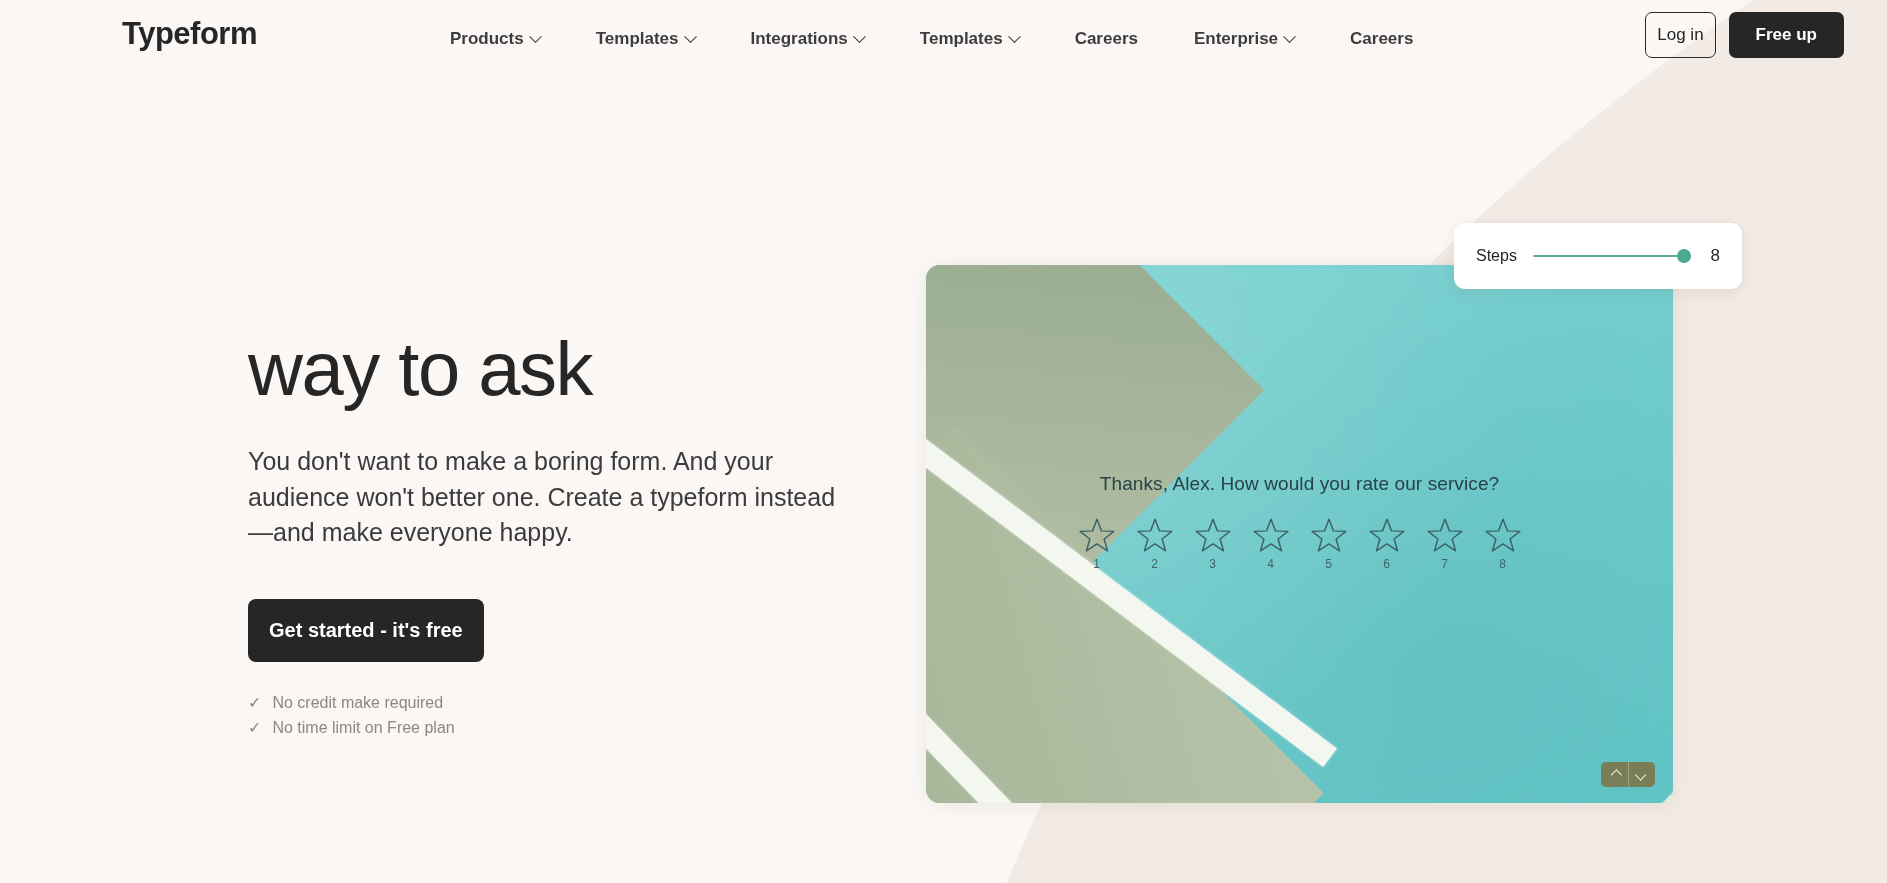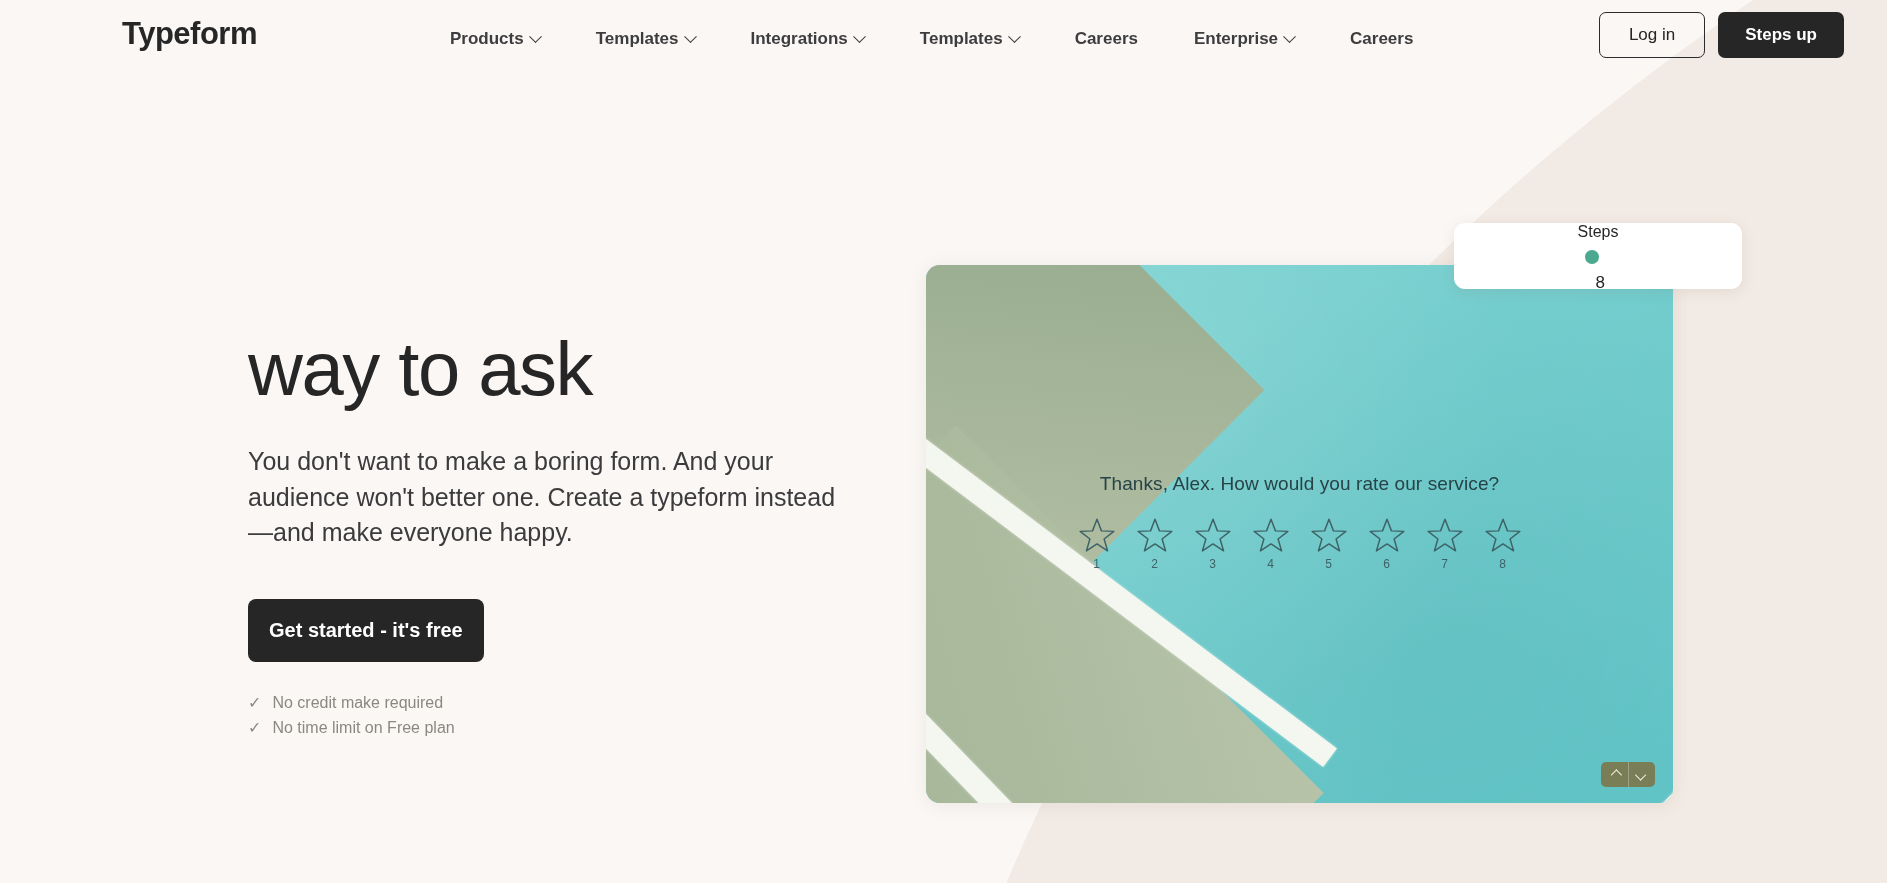--- a/index.html
+++ b/index.html
@@ -97,21 +97,21 @@
     right: 43px;
     top: 12px;
     display: flex;
     align-items: center;
     gap: 13px;
   }
   .btn-login {
     background: transparent;
     border: 1.3px solid #2b2b2d;
     border-radius: 7px;
-    padding: 12px 29px;
+    padding: 12px 11px;
     font-size: 17px;
     color: #262627;
     cursor: pointer;
     font-family: "Liberation Sans", sans-serif;
   }
   .btn-signup {
     background: #262627;
     border: none;
     border-radius: 7px;
     padding: 13px 27px;
@@ -282,21 +282,20 @@
     width: 288px;
     height: 66px;
     background: #ffffff;
     border-radius: 11px;
     display: flex;
     align-items: center;
     padding: 0 22px;
     gap: 16px;
     z-index: 30;
     box-shadow: 0 3px 14px rgba(130,110,100,0.13);
-    flex-direction: column;
   }
   .steps-label {
     font-size: 16px;
     color: #262627;
     white-space: nowrap;
   }
   .slider-wrap {
     position: relative;
     flex: 1;
     height: 18px;
@@ -360,21 +359,21 @@
       <span>Enterprise</span>
       <span class="chev"></span>
     </div>
     <div class="nav-item">
       <span>Careers</span>
     </div>
   </nav>
 
   <div class="nav-actions">
     <button class="btn-login">Log in</button>
-    <button class="btn-signup">Steps up</button>
+    <button class="btn-signup">Free up</button>
   </div>
 </header>
 
 <section class="hero-left">
   <h1 class="hero-title">
     <br>
     <span>way to ask</span>
   </h1>
   <p class="hero-sub">You don't want to make a boring form. And your audience won't better one. Create a typeform instead—and make everyone happy.</p>
   <button class="btn-cta">Get started - it's free</button>

